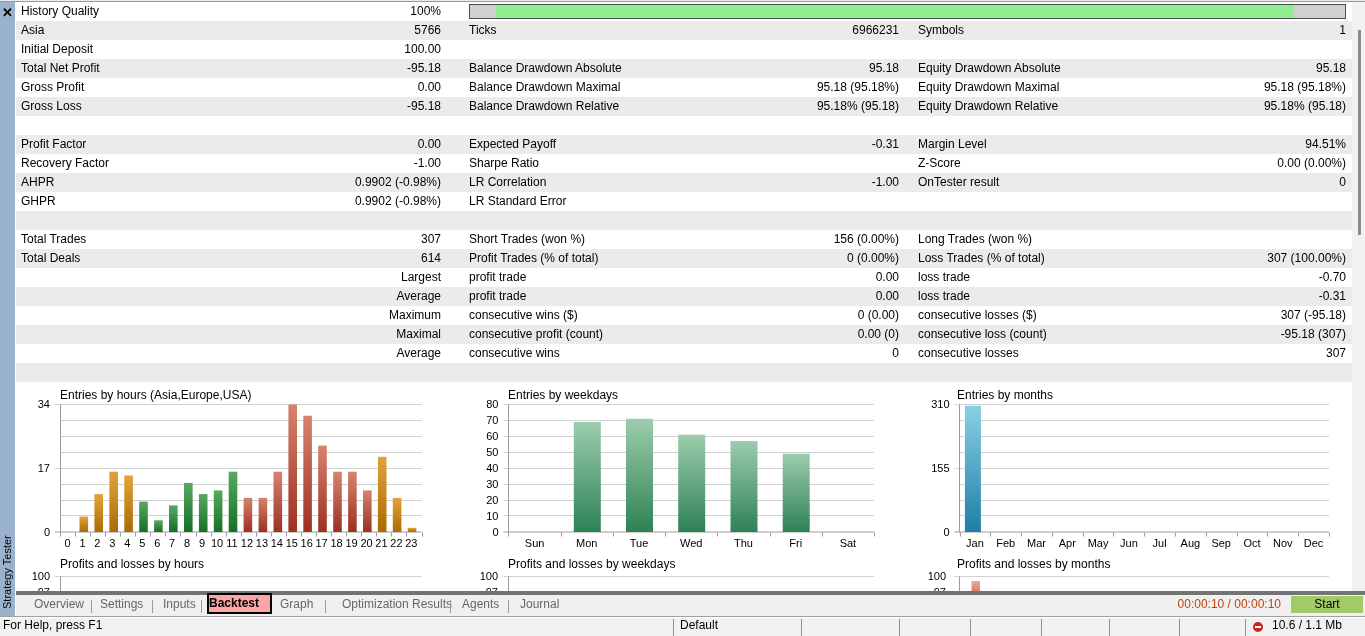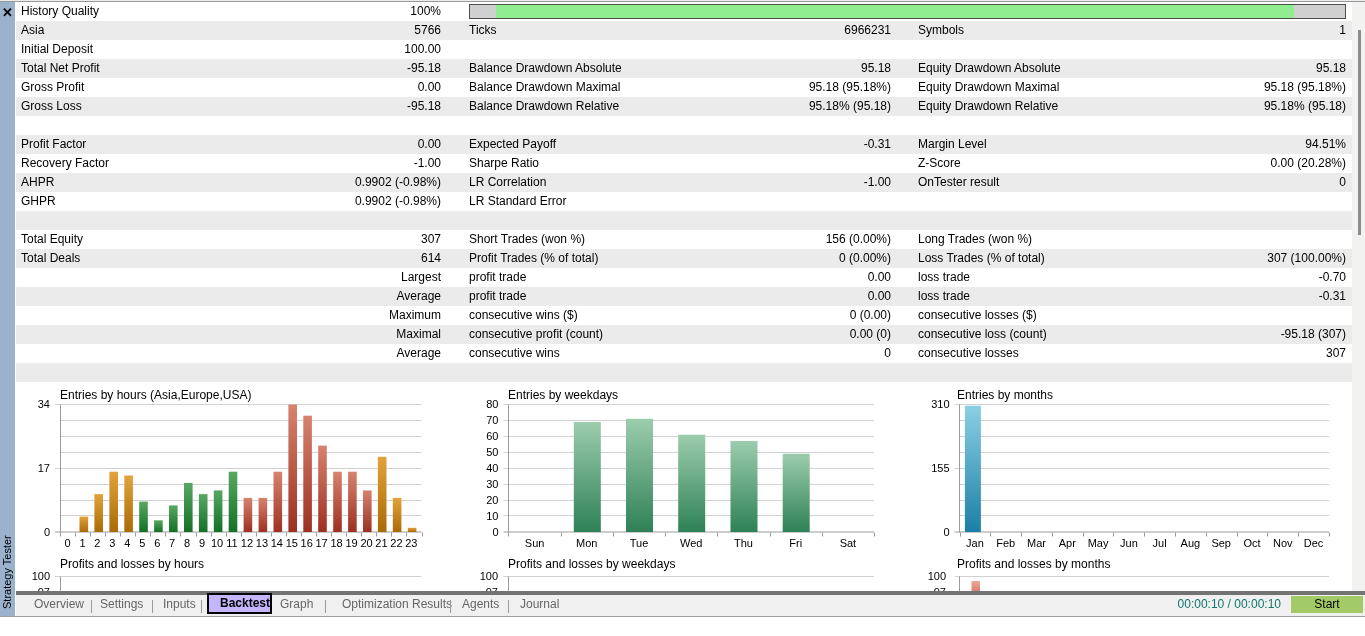--- a/index.html
+++ b/index.html
@@ -12,32 +12,32 @@
 #xbtn{left:0;top:2px;width:15px;height:19px;line-height:21px;text-align:center;font-weight:bold;font-size:13px;}
 #vtxt{left:0;top:536px;width:15px;height:78px;}
 #vtxt span{position:absolute;left:1px;top:73px;transform:rotate(-90deg);transform-origin:0 0;white-space:nowrap;font-size:11px;}
 #rows{left:16px;top:2px;width:1336px;}
 .row{position:relative;height:19px;line-height:19px;}
 .g{background:#ebebeb;}
 .row span{position:absolute;top:0;height:19px;white-space:nowrap;}
 .c1l{left:5px;}
 .c1v{left:0;width:425px;text-align:right;}
 .c2l{left:453px;}
-.c2v{left:300px;width:575px;text-align:right;}
+.c2v{left:308px;width:575px;text-align:right;}
 .c3l{left:902px;}
 .c3v{left:1000px;width:330px;text-align:right;}
 #pbar{left:469px;top:4px;width:877px;height:15px;border:1px solid #4d4d4d;box-sizing:border-box;background:#d0d0d0;}
 #pgreen{left:26px;top:0;width:798px;height:13px;background:#90ee90;}
 #sbtrack{left:1352px;top:2px;width:13px;height:589px;background:#f2f2f1;}
 #sbthumb{left:6px;top:28px;width:3px;height:205px;background:#8c8c8c;}
 #tabbar{left:16px;top:591px;width:1349px;height:25px;background:#f0f0f0;border-top:4px solid #737373;box-sizing:border-box;}
 .tab{position:absolute;top:0;height:23px;line-height:18px;color:#666;white-space:nowrap;}
 .tsep{position:absolute;top:5px;width:1px;height:13px;background:#9a9a9a;}
-#acttab{position:absolute;left:191px;top:-2.5px;width:65px;height:21px;background:#c4b5fd;border:2px solid #000;box-sizing:border-box;text-align:right;line-height:16px;font-weight:bold;color:#000;}
-#ttime{position:absolute;top:0;height:23px;line-height:18px;right:84px;color:#0f766e;}
+#acttab{position:absolute;left:191px;top:-2.5px;width:65px;height:21px;background:#fca5a5;border:2px solid #000;box-sizing:border-box;text-align:left;line-height:16px;font-weight:bold;color:#000;}
+#ttime{position:absolute;top:0;height:23px;line-height:18px;right:84px;color:#c2410c;}
 #startbtn{position:absolute;left:1275px;top:1px;width:72px;height:17px;background:#a2ca66;text-align:center;line-height:17px;color:#000;}
 #sline{left:0;top:616px;width:1365px;height:1px;background:#a0a0a0;}#sline2{left:0;top:617px;width:1365px;height:1px;background:#ffffff;}
 #statusbar{left:0;top:618px;width:1365px;height:18px;background:#f1f1f1;}
 .sdiv{position:absolute;top:1px;width:1px;height:17px;background:#8f8f8f;}
 #statusbar span{position:absolute;top:0;height:18px;line-height:15px;white-space:nowrap;}
 #redico{position:absolute;left:1253px;top:4px;width:10px;height:10px;border-radius:50%;background:#c9241e;}
 #redico div{position:absolute;left:2px;top:4px;width:6px;height:2px;background:#fff;}
 svg text{font-family:"Liberation Sans",sans-serif;}
 </style>
 </head>
@@ -93,38 +93,38 @@
         <span class="c2l">Expected Payoff</span>
         <span class="c2v">-0.31</span>
         <span class="c3l">Margin Level</span>
         <span class="c3v">94.51%</span>
       </div>
 <div class="row">
         <span class="c1l">Recovery Factor</span>
         <span class="c1v">-1.00</span>
         <span class="c2l">Sharpe Ratio</span>
         <span class="c3l">Z-Score</span>
-        <span class="c3v">0.00 (20.28%)</span>
+        <span class="c3v">0.00 (0.00%)</span>
       </div>
 <div class="row g">
         <span class="c1l">AHPR</span>
         <span class="c1v">0.9902 (-0.98%)</span>
         <span class="c2l">LR Correlation</span>
         <span class="c2v">-1.00</span>
         <span class="c3l">OnTester result</span>
         <span class="c3v">0</span>
       </div>
 <div class="row">
         <span class="c1l">GHPR</span>
         <span class="c1v">0.9902 (-0.98%)</span>
         <span class="c2l">LR Standard Error</span>
       </div>
 <div class="row g"></div>
 <div class="row">
-        <span class="c1l">Total Equity</span>
+        <span class="c1l">Total Trades</span>
         <span class="c1v">307</span>
         <span class="c2l">Short Trades (won %)</span>
         <span class="c2v">156 (0.00%)</span>
         <span class="c3l">Long Trades (won %)</span>
       </div>
 <div class="row g">
         <span class="c1l">Total Deals</span>
         <span class="c1v">614</span>
         <span class="c2l">Profit Trades (% of total)</span>
         <span class="c2v">0 (0.00%)</span>
@@ -143,20 +143,21 @@
         <span class="c2l">profit trade</span>
         <span class="c2v">0.00</span>
         <span class="c3l">loss trade</span>
         <span class="c3v">-0.31</span>
       </div>
 <div class="row">
         <span class="c1v">Maximum</span>
         <span class="c2l">consecutive wins ($)</span>
         <span class="c2v">0 (0.00)</span>
         <span class="c3l">consecutive losses ($)</span>
+        <span class="c3v">307 (-95.18)</span>
       </div>
 <div class="row g">
         <span class="c1v">Maximal</span>
         <span class="c2l">consecutive profit (count)</span>
         <span class="c2v">0.00 (0)</span>
         <span class="c3l">consecutive loss (count)</span>
         <span class="c3v">-95.18 (307)</span>
       </div>
 <div class="row">
         <span class="c1v">Average</span>
@@ -401,13 +402,29 @@
 <span class="tab" style="left:326px;">Optimization Results</span>
 <div class="tsep" style="left:434px;"></div>
 <span class="tab" style="left:446px;">Agents</span>
 <div class="tsep" style="left:492px;"></div>
 <span class="tab" style="left:504px;">Journal</span>
 <span id="ttime">00:00:10 / 00:00:10</span>
 <div id="startbtn">Start</div>
 </div>
 <div id="sline" class="abs"></div>
     <div id="sline2" class="abs"></div>
+<div id="statusbar" class="abs">
+<span style="left:3px;">For Help, press F1</span>
+<div class="sdiv" style="left:673px;"></div>
+<span style="left:680px;">Default</span>
+<div class="sdiv" style="left:801px;"></div>
+<div class="sdiv" style="left:899px;"></div>
+<div class="sdiv" style="left:970px;"></div>
+<div class="sdiv" style="left:1041px;"></div>
+<div class="sdiv" style="left:1109px;"></div>
+<div class="sdiv" style="left:1179px;"></div>
+<div class="sdiv" style="left:1245px;"></div>
+<div id="redico">
+        <div></div>
+      </div>
+<span style="left:1272px;">10.6 / 1.1 Mb</span>
+</div>
 </div>
 
 </body></html>

